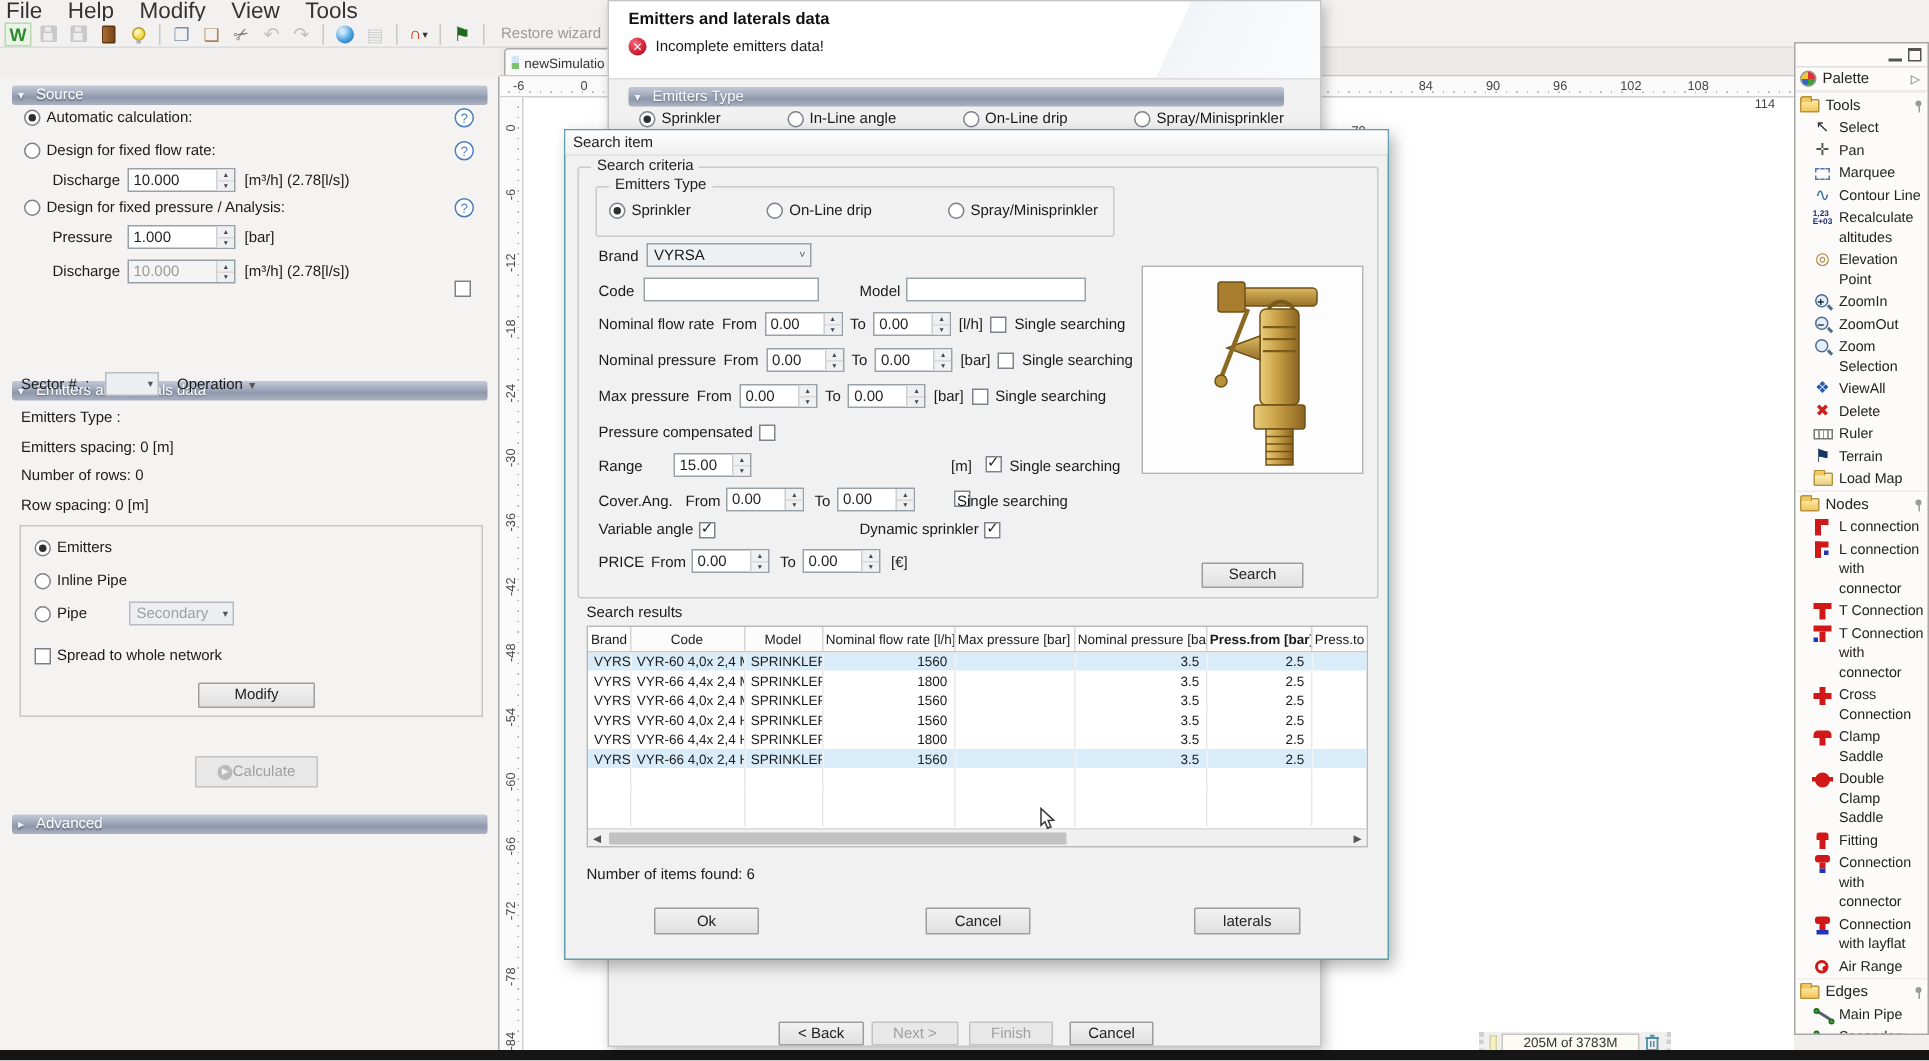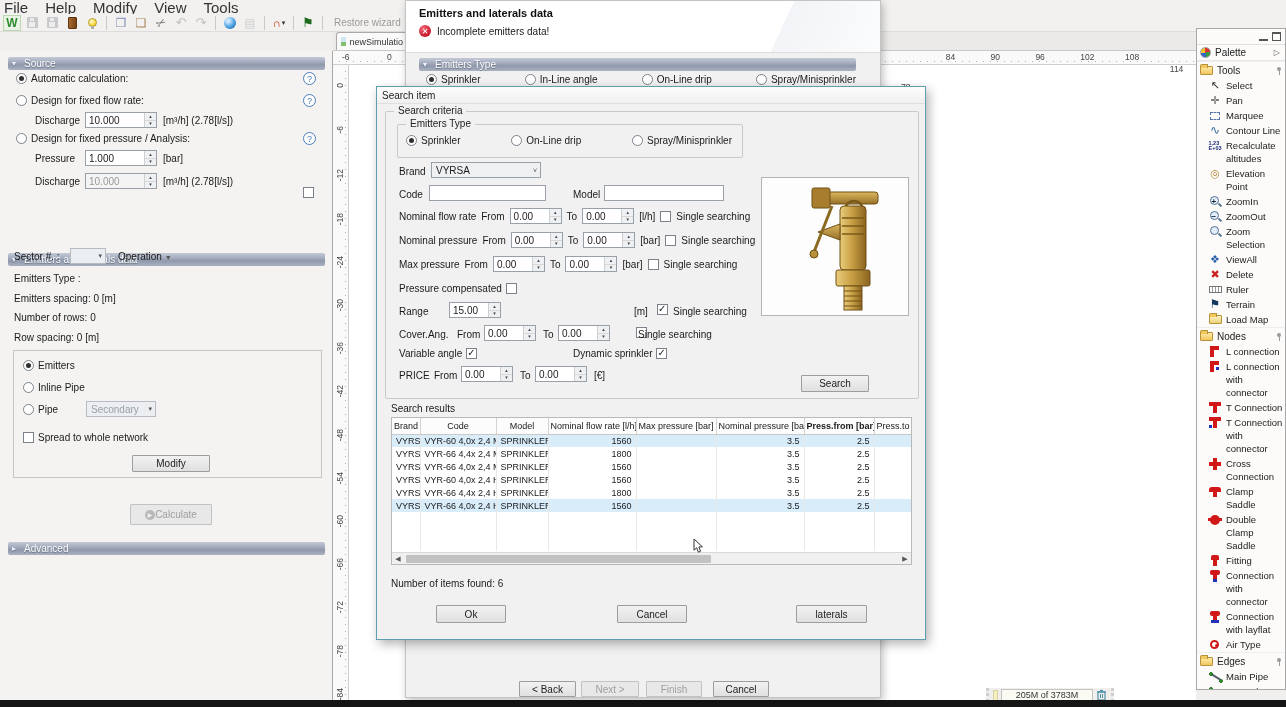--- a/index.html
+++ b/index.html
@@ -560,21 +560,21 @@
           </span>
           <span class="p-lab">Connection with layflat</span>
         </div>
         <div class="p-item">
           <span class="p-ico">
             <span class="ni">
               <b style="left:2px;top:1px;width:9px;height:9px;border-radius:50%;background:#fff;border:2px solid #d01818"></b>
               <b style="left:6.5px;top:5.5px;width:3px;height:3px;border-radius:50%"></b>
             </span>
           </span>
-          <span class="p-lab">Air Type</span>
+          <span class="p-lab">Air Range</span>
         </div>
         <div class="p-sec">
           <span class="fold"></span>
           <span class="p-sec-t">Edges</span>
           <span class="pin"></span>
         </div>
         <div class="p-item">
           <span class="p-ico">
             <span class="pipe">
               <i class="a"></i>

